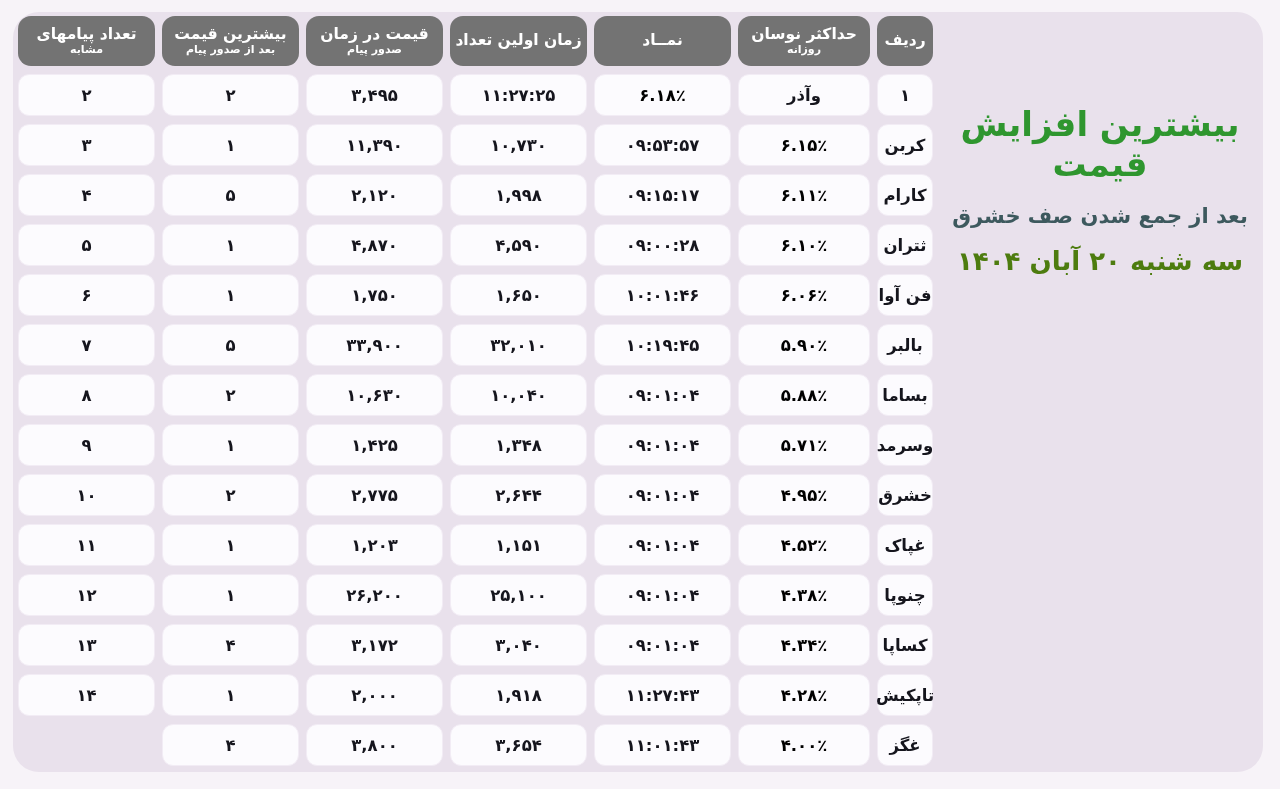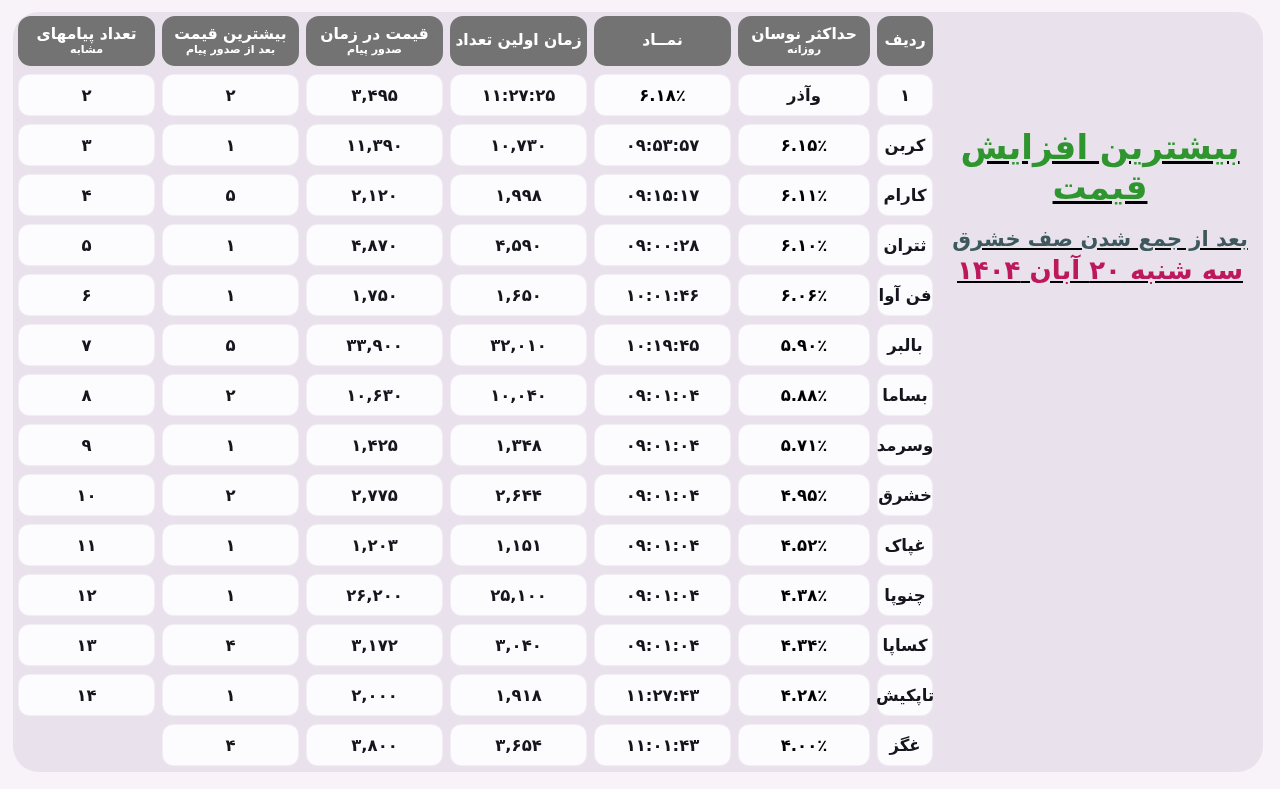--- a/index.html
+++ b/index.html
@@ -14,27 +14,26 @@
     left: 13px; top: 12px;
     width: 1250px; height: 760px;
     background: #e9e1ec;
     border-radius: 26px;
     direction: rtl;
     display: flex;
   }
   
   .title-block {
     flex: 0 0 326px;
-    padding-top: 115px;
+    padding-top: 92px;
     text-align: center;
-    text-decoration: underline;
   }
   .title-line1 { font-size: 34px; font-weight: bold; color: #2f962f; }
   .title-line2 { font-size: 21px; font-weight: bold; color: #3d595e; margin-top: 20px; }
-  .title-line3 { font-size: 26px; font-weight: bold; color: #be185d; margin-top: 4px; }
+  .title-line3 { font-size: 26px; font-weight: bold; color: #4d7c0f; margin-top: 18px; }
 
   .table-wrap { flex: 1 1 auto; padding: 4px 4px 0 6px; }
   .grid {
     direction: rtl;
     display: grid;
     grid-template-columns: 56px 132px 137px 137px 137px 137px 137px;
     grid-template-rows: 50px;
     grid-auto-rows: 42px;
     gap: 8px 7px;
   }

